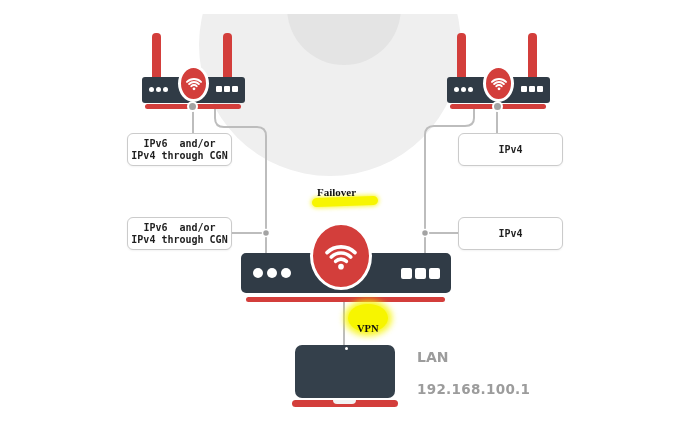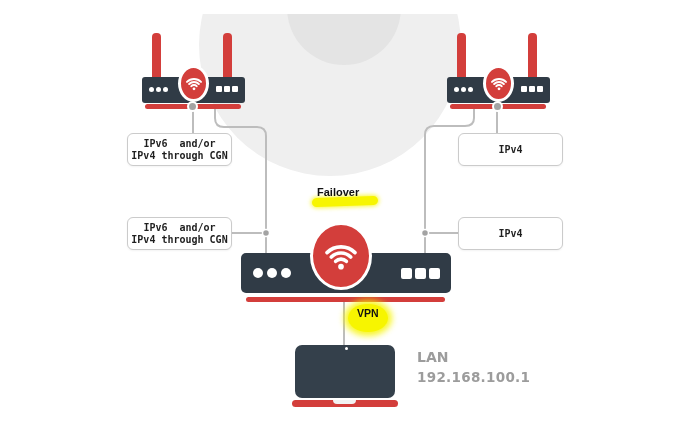--- a/index.html
+++ b/index.html
@@ -37,41 +37,41 @@
   .label-box{
     position:absolute;width:105px;height:33px;background:#ffffff;border:1px solid #cbcbcb;
     border-radius:6px;box-sizing:border-box;z-index:3;
     display:flex;flex-direction:column;align-items:center;justify-content:center;
     font-family:"DejaVu Sans Mono","Liberation Mono",monospace;
     font-weight:bold;font-size:10px;line-height:12px;color:#1f1f1f;
     box-shadow:0 1px 2px rgba(0,0,0,0.05);
   }
   .label-box span{white-space:pre;}
   
-  .anno{position:absolute;z-index:4;font-family:Liberation Sans, sans-serif;font-weight:bold;color:#111;}
+  .anno{position:absolute;z-index:4;font-family:Liberation Serif, serif;font-weight:bold;color:#111;}
   .failover-wrap{left:312px;top:185px;width:70px;height:24px;font-size:11px;}
   .failover-bar{
     position:absolute;left:0px;top:12px;width:66px;height:9px;background:#f7f500;
     border-radius:5px;transform:rotate(-2deg);box-shadow:0 0 4px 1px rgba(247,245,0,.8);
   }
   .failover-text{position:absolute;left:5px;top:1px;}
   .vpn-wrap{left:346px;top:302px;width:44px;height:34px;font-size:10.5px;}
   .vpn-blob{
     position:absolute;left:2px;top:2px;width:40px;height:28px;background:#f7f500;
     border-radius:50%;box-shadow:0 0 6px 4px rgba(247,245,0,.85);
   }
-  .vpn-text{position:absolute;left:11px;top:5px;}
+  .vpn-text{position:absolute;left:11px;top:21px;}
   
   .laptop{position:absolute;z-index:2;}
   .laptop-screen{position:absolute;left:3px;top:0;width:100px;height:53px;background:#34404b;border-radius:7px;}
   .webcam{position:absolute;left:50px;top:2px;width:3px;height:3px;border-radius:50%;background:#ffffff;}
   .laptop-base{position:absolute;left:0;top:55px;width:106px;height:7px;background:#d33e3b;border-radius:4px;}
   .base-notch{position:absolute;left:41px;top:0;width:23px;height:4px;background:#f2f2f2;border-radius:0 0 4px 4px;}
   .lan-text{position:absolute;left:417px;top:349px;color:#9c9c9c;font-weight:bold;z-index:2;}
-  .lan-title{font-size:14px;margin-bottom:4px;}
+  .lan-title{font-size:14px;margin-bottom:16px;}
   .lan-ip{font-size:13.5px;letter-spacing:.3px;}
 </style>
 </head>
 <body>
 
 <div class="stage">
 
   <div class="bg-clip">
     <div class="bg-circle outer"></div>
     <div class="bg-circle inner"></div>

